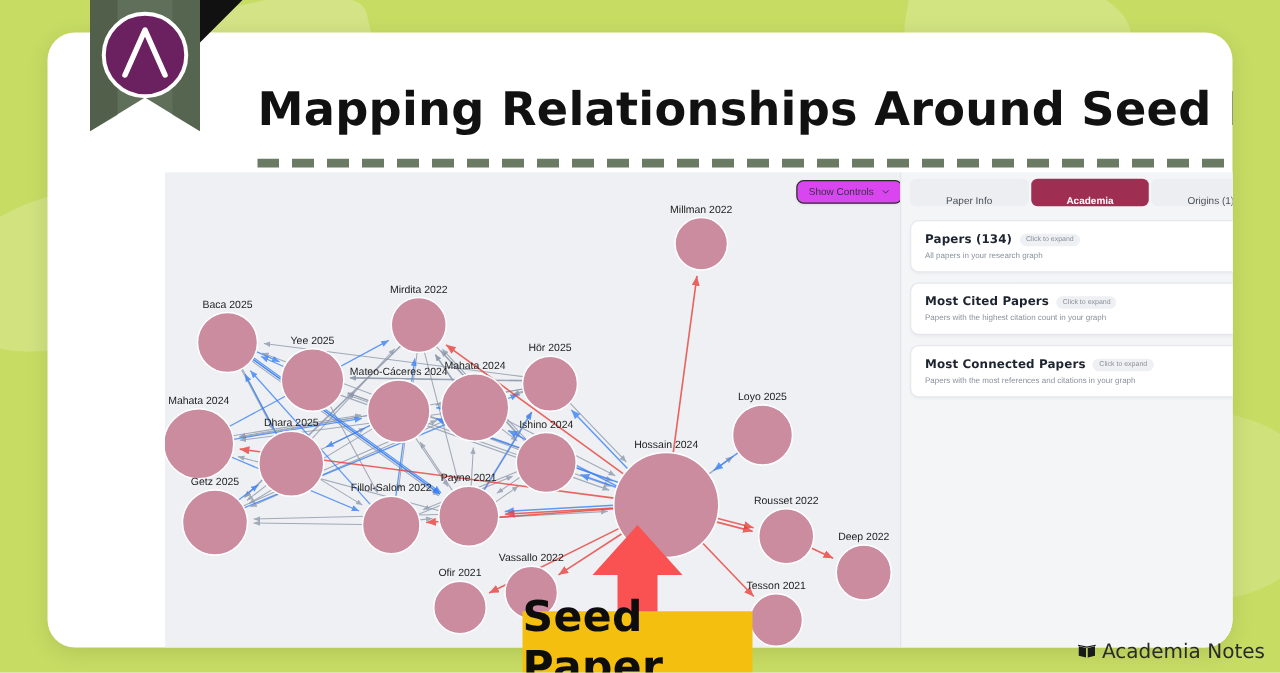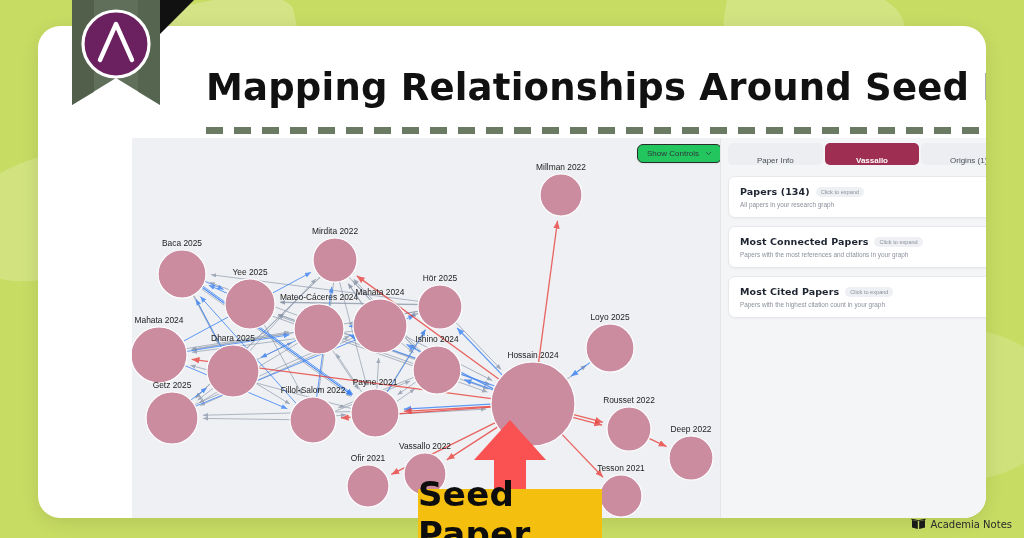--- a/index.html
+++ b/index.html
@@ -62,21 +62,21 @@
   }
   .side-pane{
     position:absolute;left:588px;top:0;width:304px;height:380px;
     background:#f4f5f7;border-left:1px solid #e2e5ea;
   }
 
   
   .show-controls{
     position:absolute;left:505px;top:6px;
     display:flex;align-items:center;gap:6px;
-    padding:4px 9px;background:#22c55e;border:1px solid #2b2b2b;
+    padding:4px 9px;background:#d946ef;border:1px solid #2b2b2b;
     border-radius:6px;font-size:8px;color:#30353c;white-space:nowrap;
     box-shadow:0 1px 2px rgba(0,0,0,.07);
   }
   .chev{width:7px;height:7px;display:inline-block;}
 
   
   .tabs{
     position:absolute;left:588px;top:5px;width:304px;height:22px;
     display:flex;gap:2px;padding:0 8px;box-sizing:border-box;
   }
@@ -117,21 +117,21 @@
     position:absolute;left:418px;top:489px;width:184px;height:49px;z-index:31;
     background:#f5bf10;display:flex;align-items:center;justify-content:center;
     font-size:34px;font-weight:600;color:#0d0d0d;
     font-family:"DejaVu Sans", sans-serif;letter-spacing:.3px;
   }
 
   
   .watermark{
     position:absolute;right:12px;bottom:8px;z-index:45;
     display:flex;align-items:center;gap:5px;
-    font-size:10px;color:#2a2a2a;font-family:"DejaVu Sans", sans-serif;
+    font-size:16px;color:#2a2a2a;font-family:"DejaVu Sans", sans-serif;
   }
 </style>
 </head>
 <body>
 
 <div class="bg-blob blob-a"></div>
 <div class="bg-blob blob-b"></div>
 <div class="bg-blob blob-c"></div>
 <div class="bg-blob blob-d"></div>
 
@@ -296,48 +296,48 @@
       </div>
     </div>
 
     <div class="side-pane"></div>
 
     <div class="tabs" id="tabs">
         <div class="tab">
           <span>Paper Info</span>
         </div>
         <div class="tab active">
-          <span>Vassallo</span>
+          <span>Academia</span>
         </div>
         <div class="tab">
           <span>Origins (1)</span>
         </div>
       </div>
 
     <div class="cards" id="cards">
         <div class="card">
           <div class="card-head">
             <span class="card-title">Papers (134)</span>
             <span class="card-pill">Click to expand</span>
           </div>
           <div class="card-sub">All papers in your research graph</div>
         </div>
         <div class="card">
           <div class="card-head">
+            <span class="card-title">Most Cited Papers</span>
+            <span class="card-pill">Click to expand</span>
+          </div>
+          <div class="card-sub">Papers with the highest citation count in your graph</div>
+        </div>
+        <div class="card">
+          <div class="card-head">
             <span class="card-title">Most Connected Papers</span>
             <span class="card-pill">Click to expand</span>
           </div>
           <div class="card-sub">Papers with the most references and citations in your graph</div>
-        </div>
-        <div class="card">
-          <div class="card-head">
-            <span class="card-title">Most Cited Papers</span>
-            <span class="card-pill">Click to expand</span>
-          </div>
-          <div class="card-sub">Papers with the highest citation count in your graph</div>
         </div>
       </div>
   </div>
 </div>
 
 <div class="ribbon-corner"></div>
 <div class="ribbon">
   <svg width="88" height="105" viewBox="0 0 88 105">
     <path d="M0,0 H88 V105 L44,78 L0,105 Z" fill="#5f6f5a"></path>
     <path d="M0,0 H22 V92 L0,105 Z" fill="#46523f" opacity=".55"></path>

